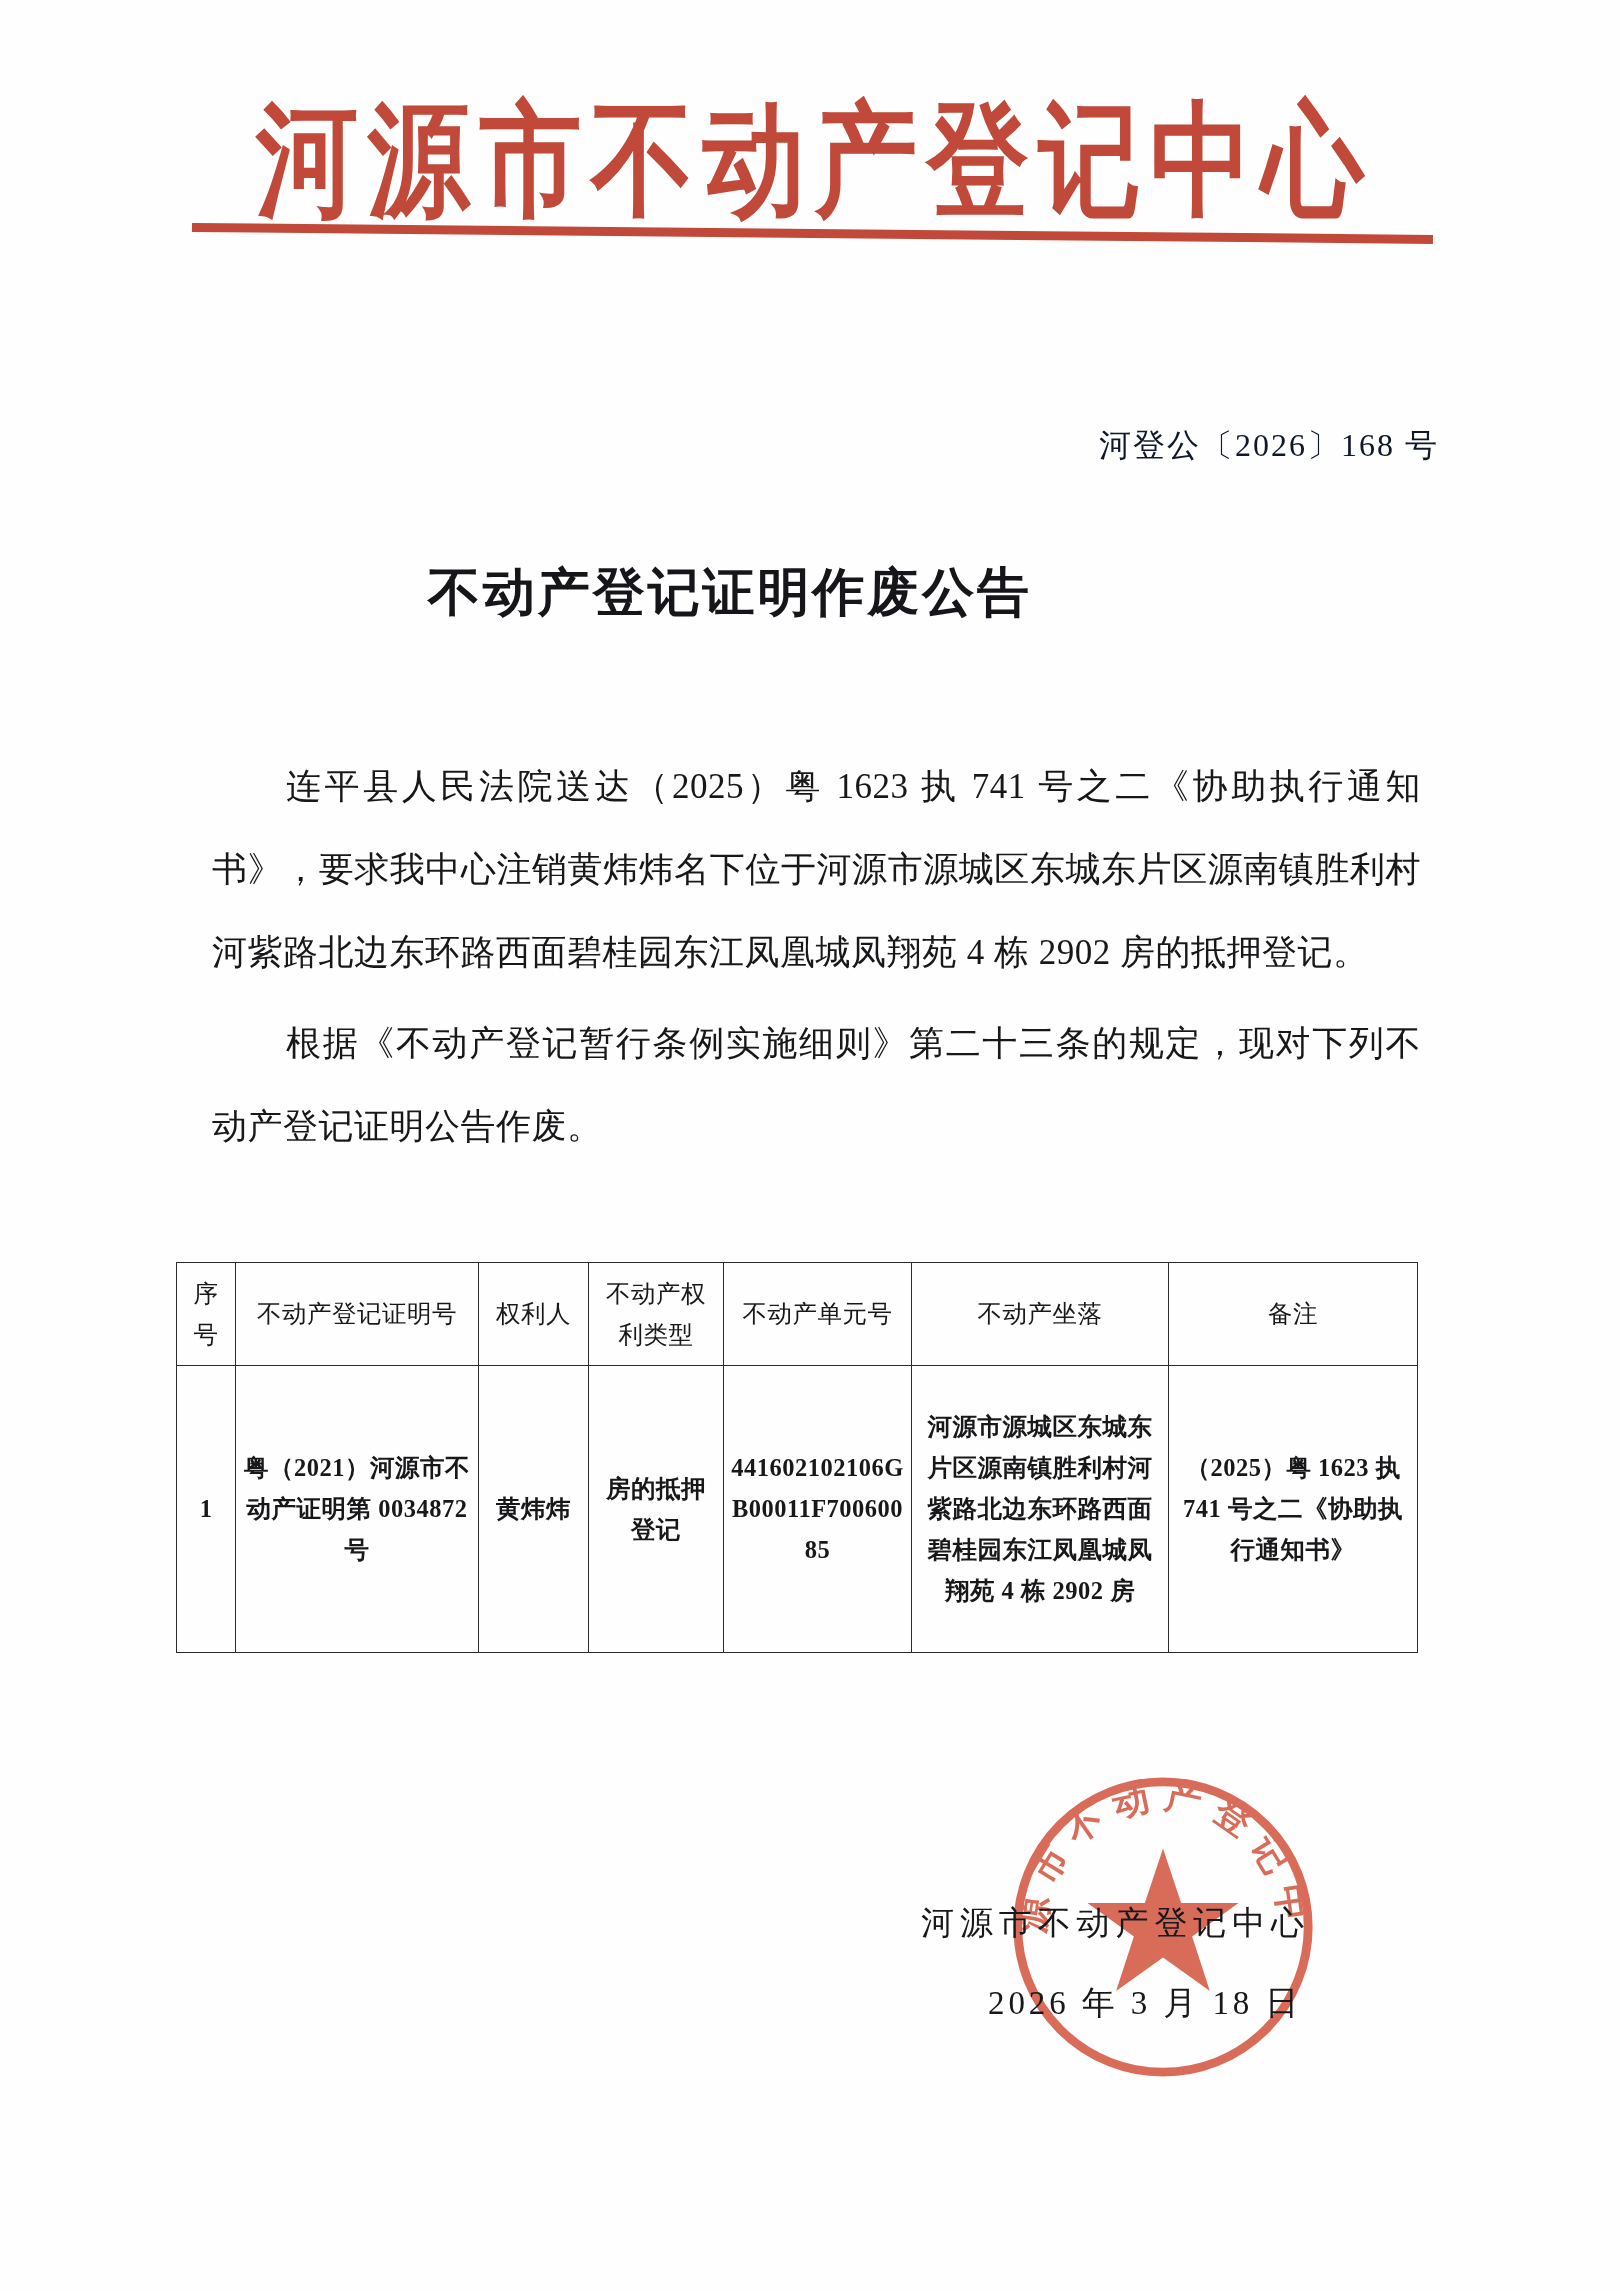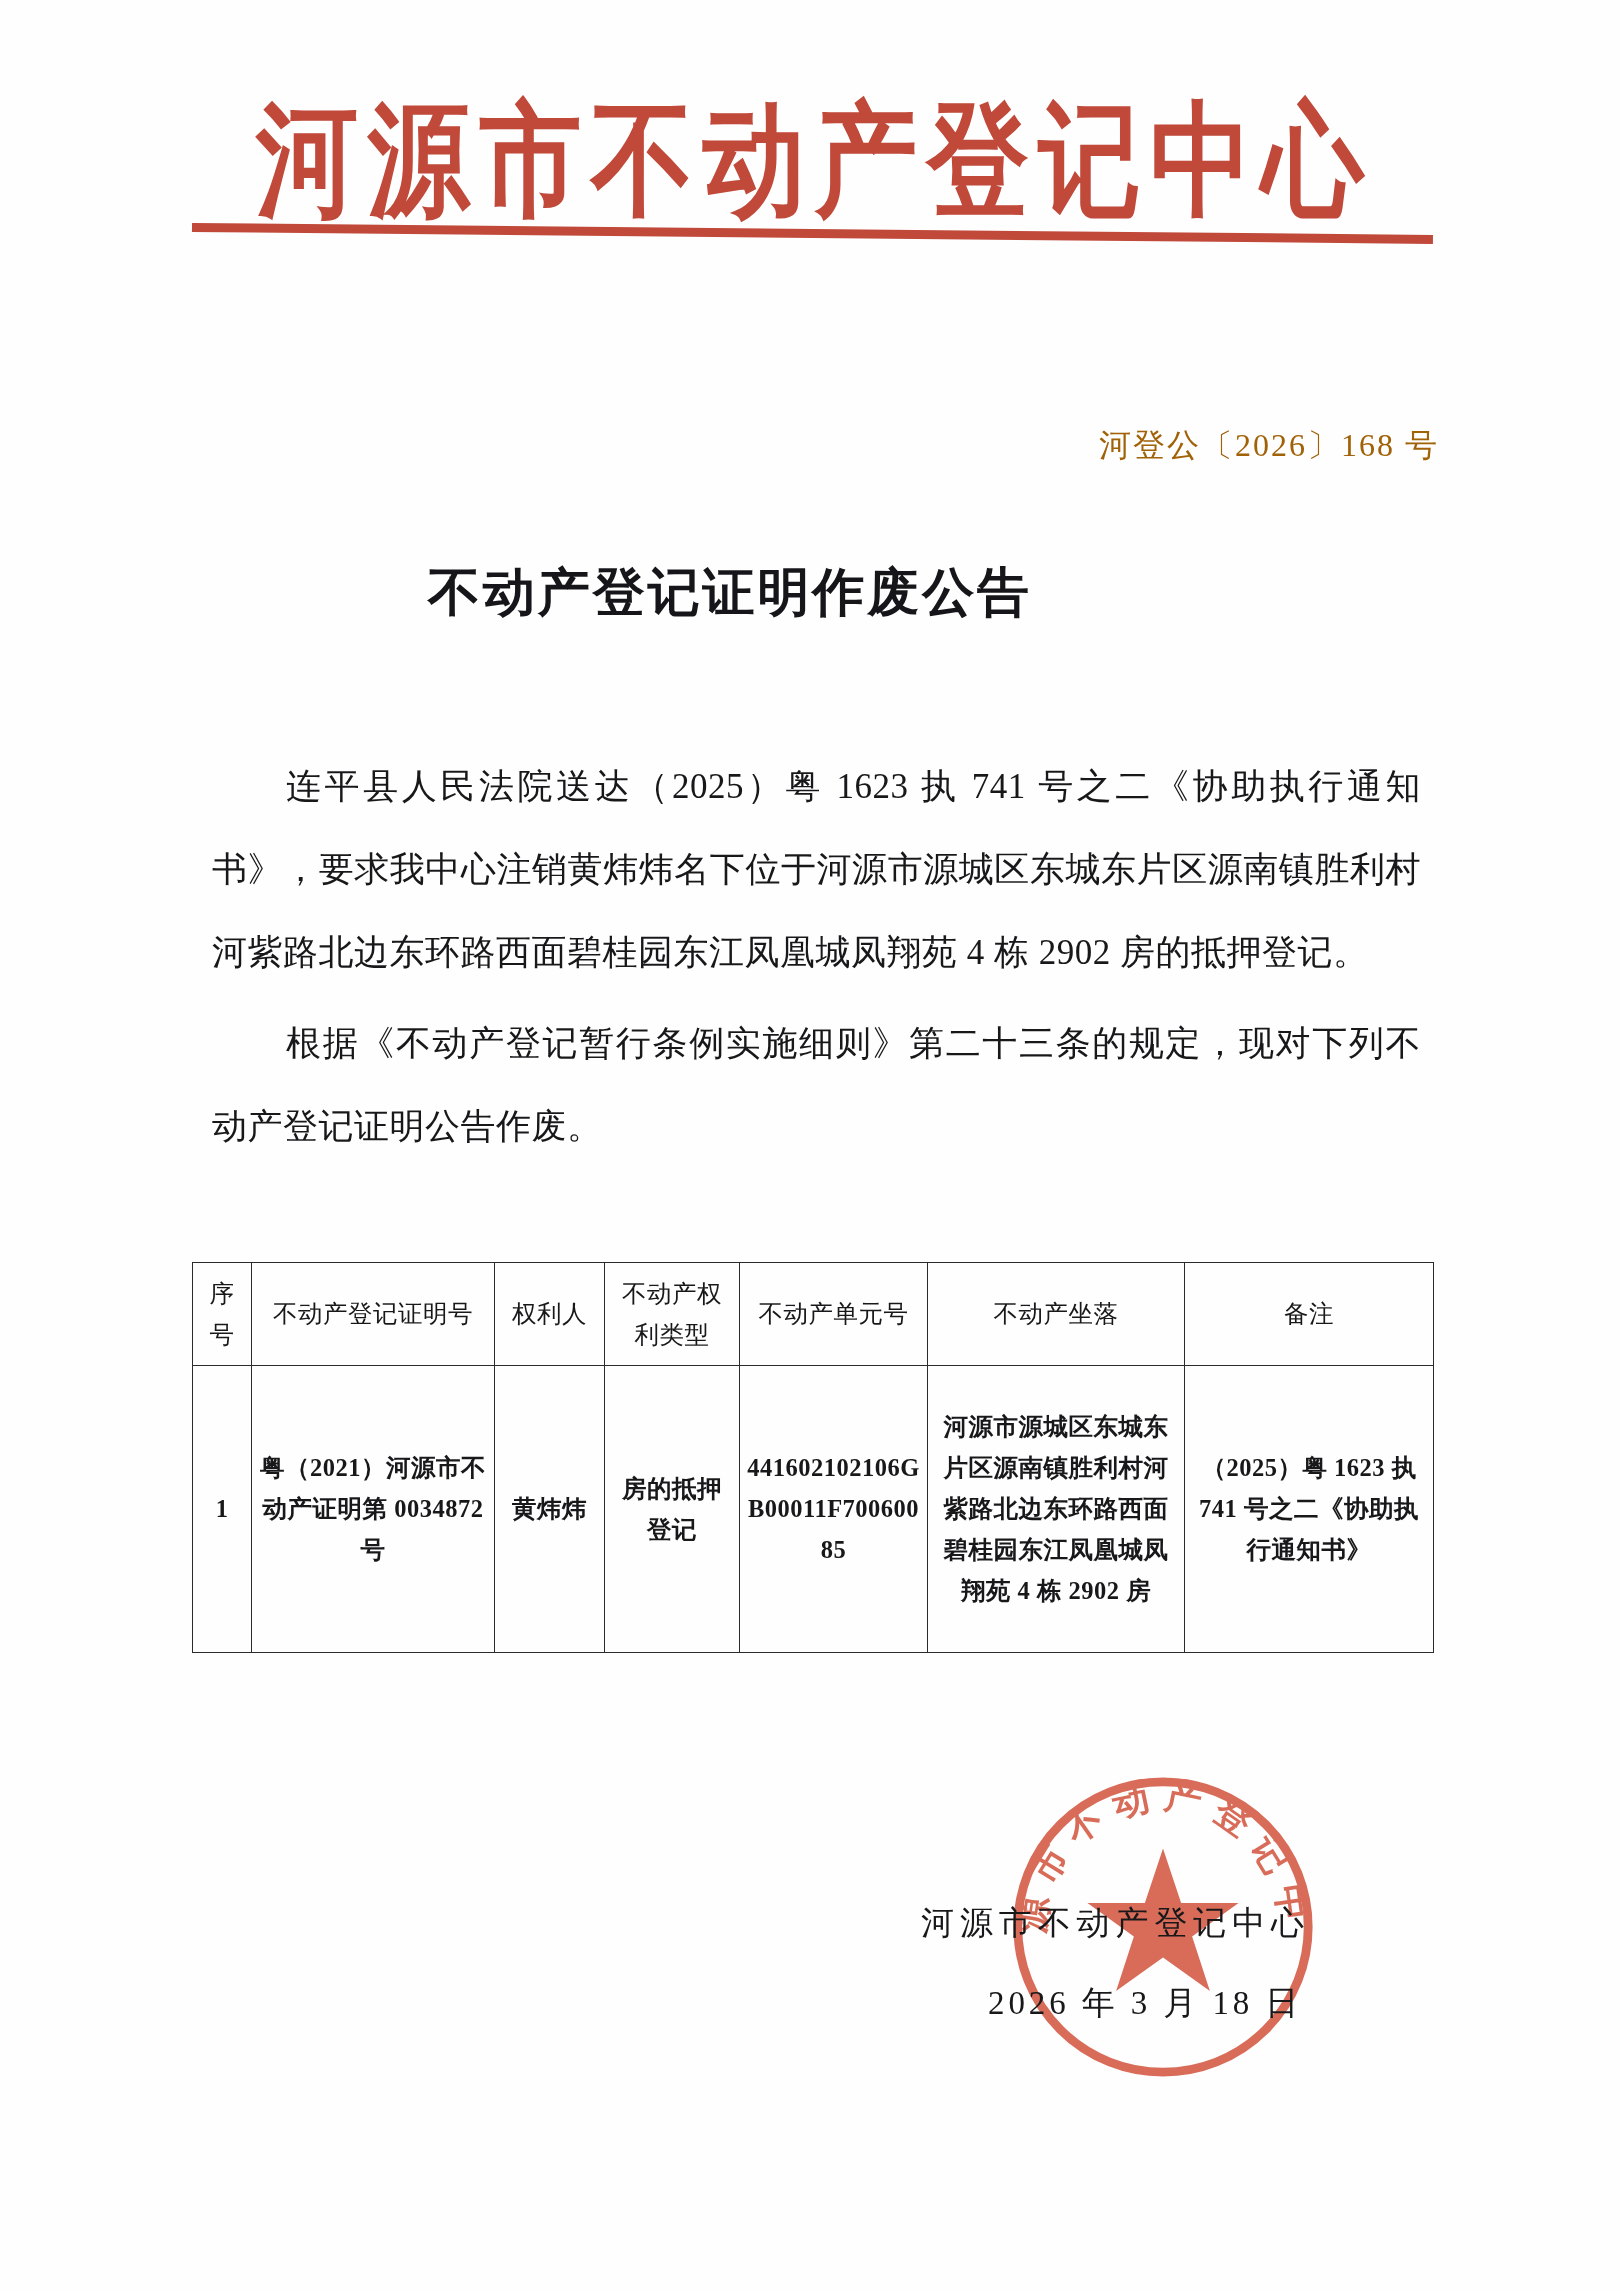--- a/index.html
+++ b/index.html
@@ -52,21 +52,21 @@
   }
 
   
   .docnum {
     position: absolute;
     right: 202px;
     top: 424px;
     font-size: 32px;
     letter-spacing: 2px;
     white-space: nowrap;
-    color: #a16207;
+    color: #0f172a;
   }
 
   
   .doc-title {
     position: absolute;
     left: 0;
     top: 558px;
     width: 1460px;
     text-align: center;
     font-size: 52px;
@@ -91,21 +91,21 @@
     text-justify: inter-character;
     text-indent: 74px;
     color: #18181a;
     margin: 8px;
   }
   .para + .para { margin-top: 0; }
 
   
   .reg-table {
     position: absolute;
-    left: 192px;
+    left: 176px;
     top: 1262px;
     width: 1241px;
     border-collapse: collapse;
     table-layout: fixed;
   }
   .reg-table th,
   .reg-table td {
     border: 1.5px solid #2b2b2b;
     text-align: center;
     vertical-align: middle;

